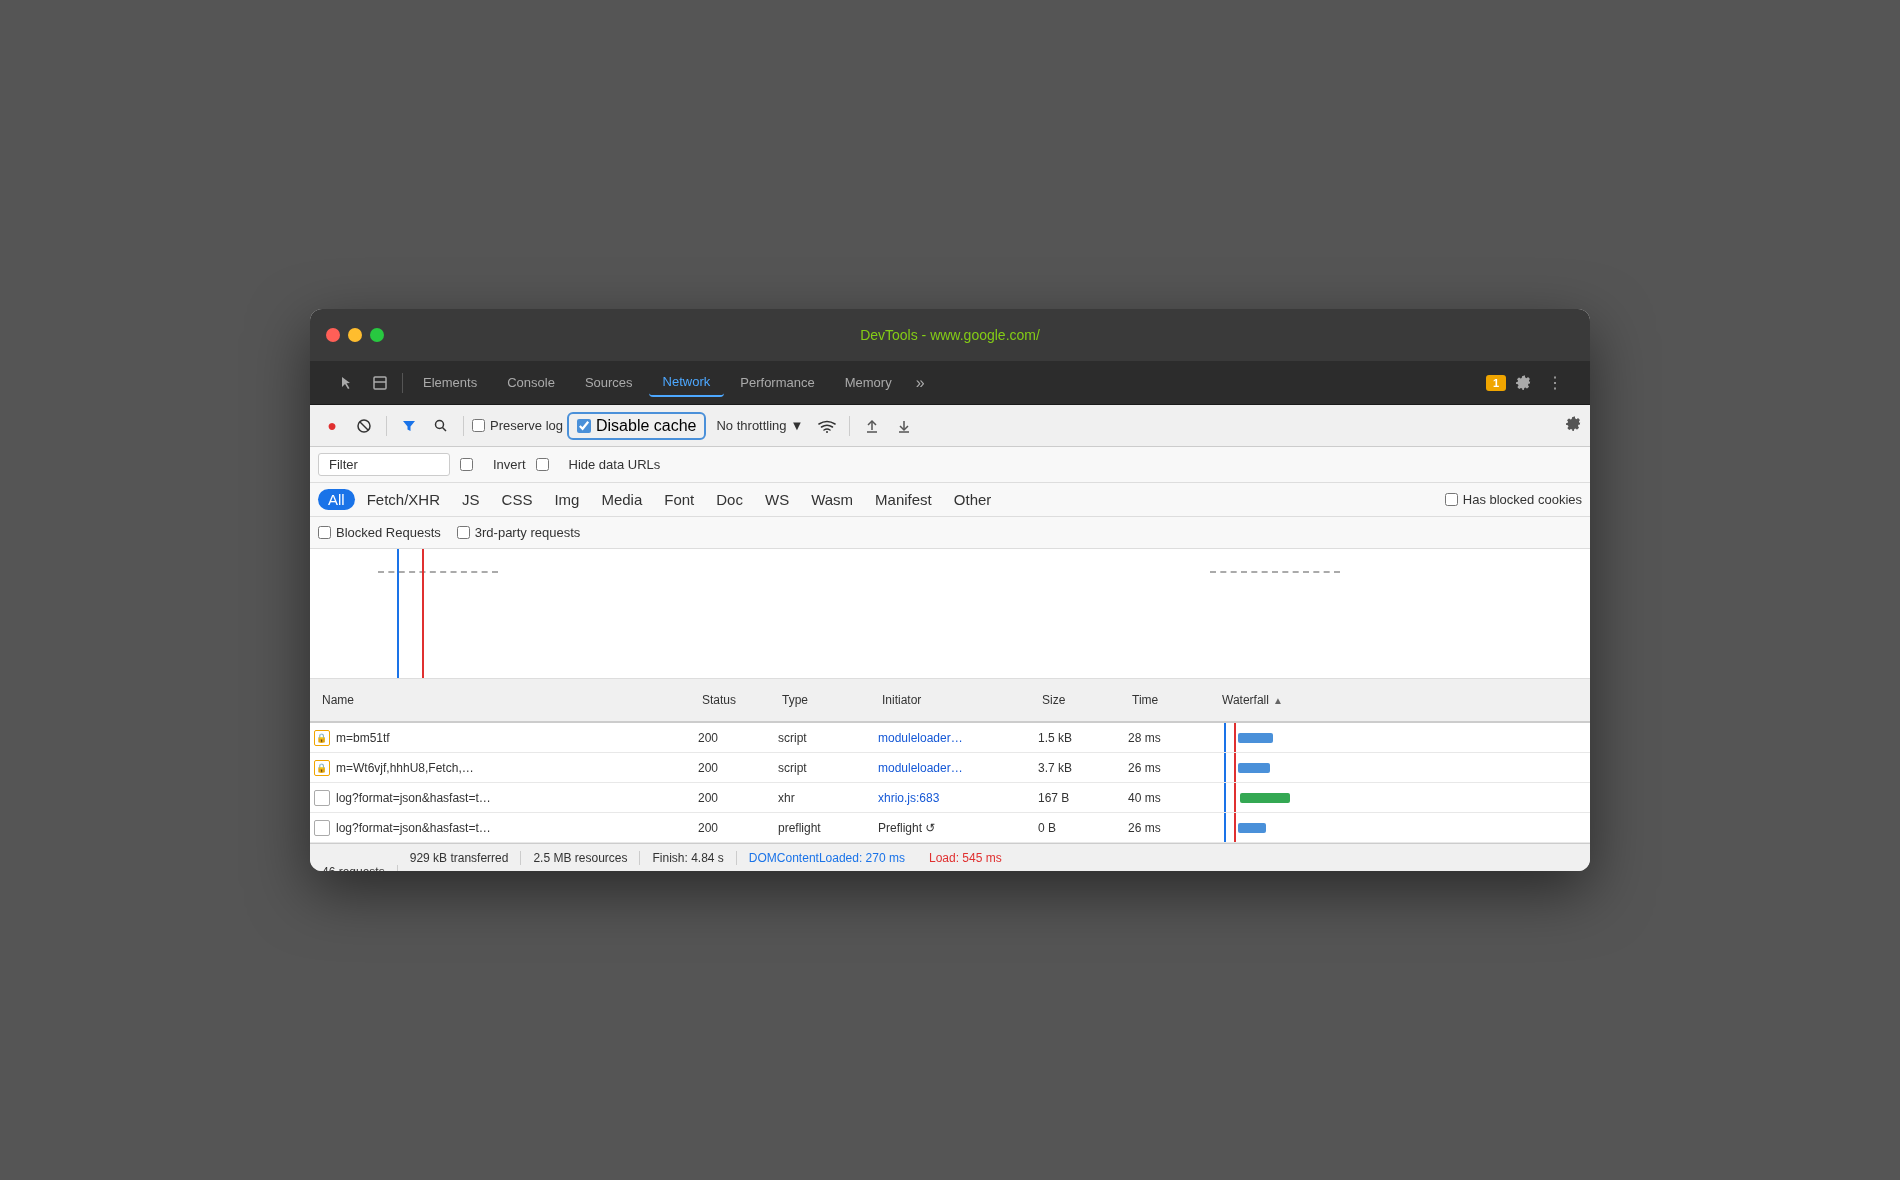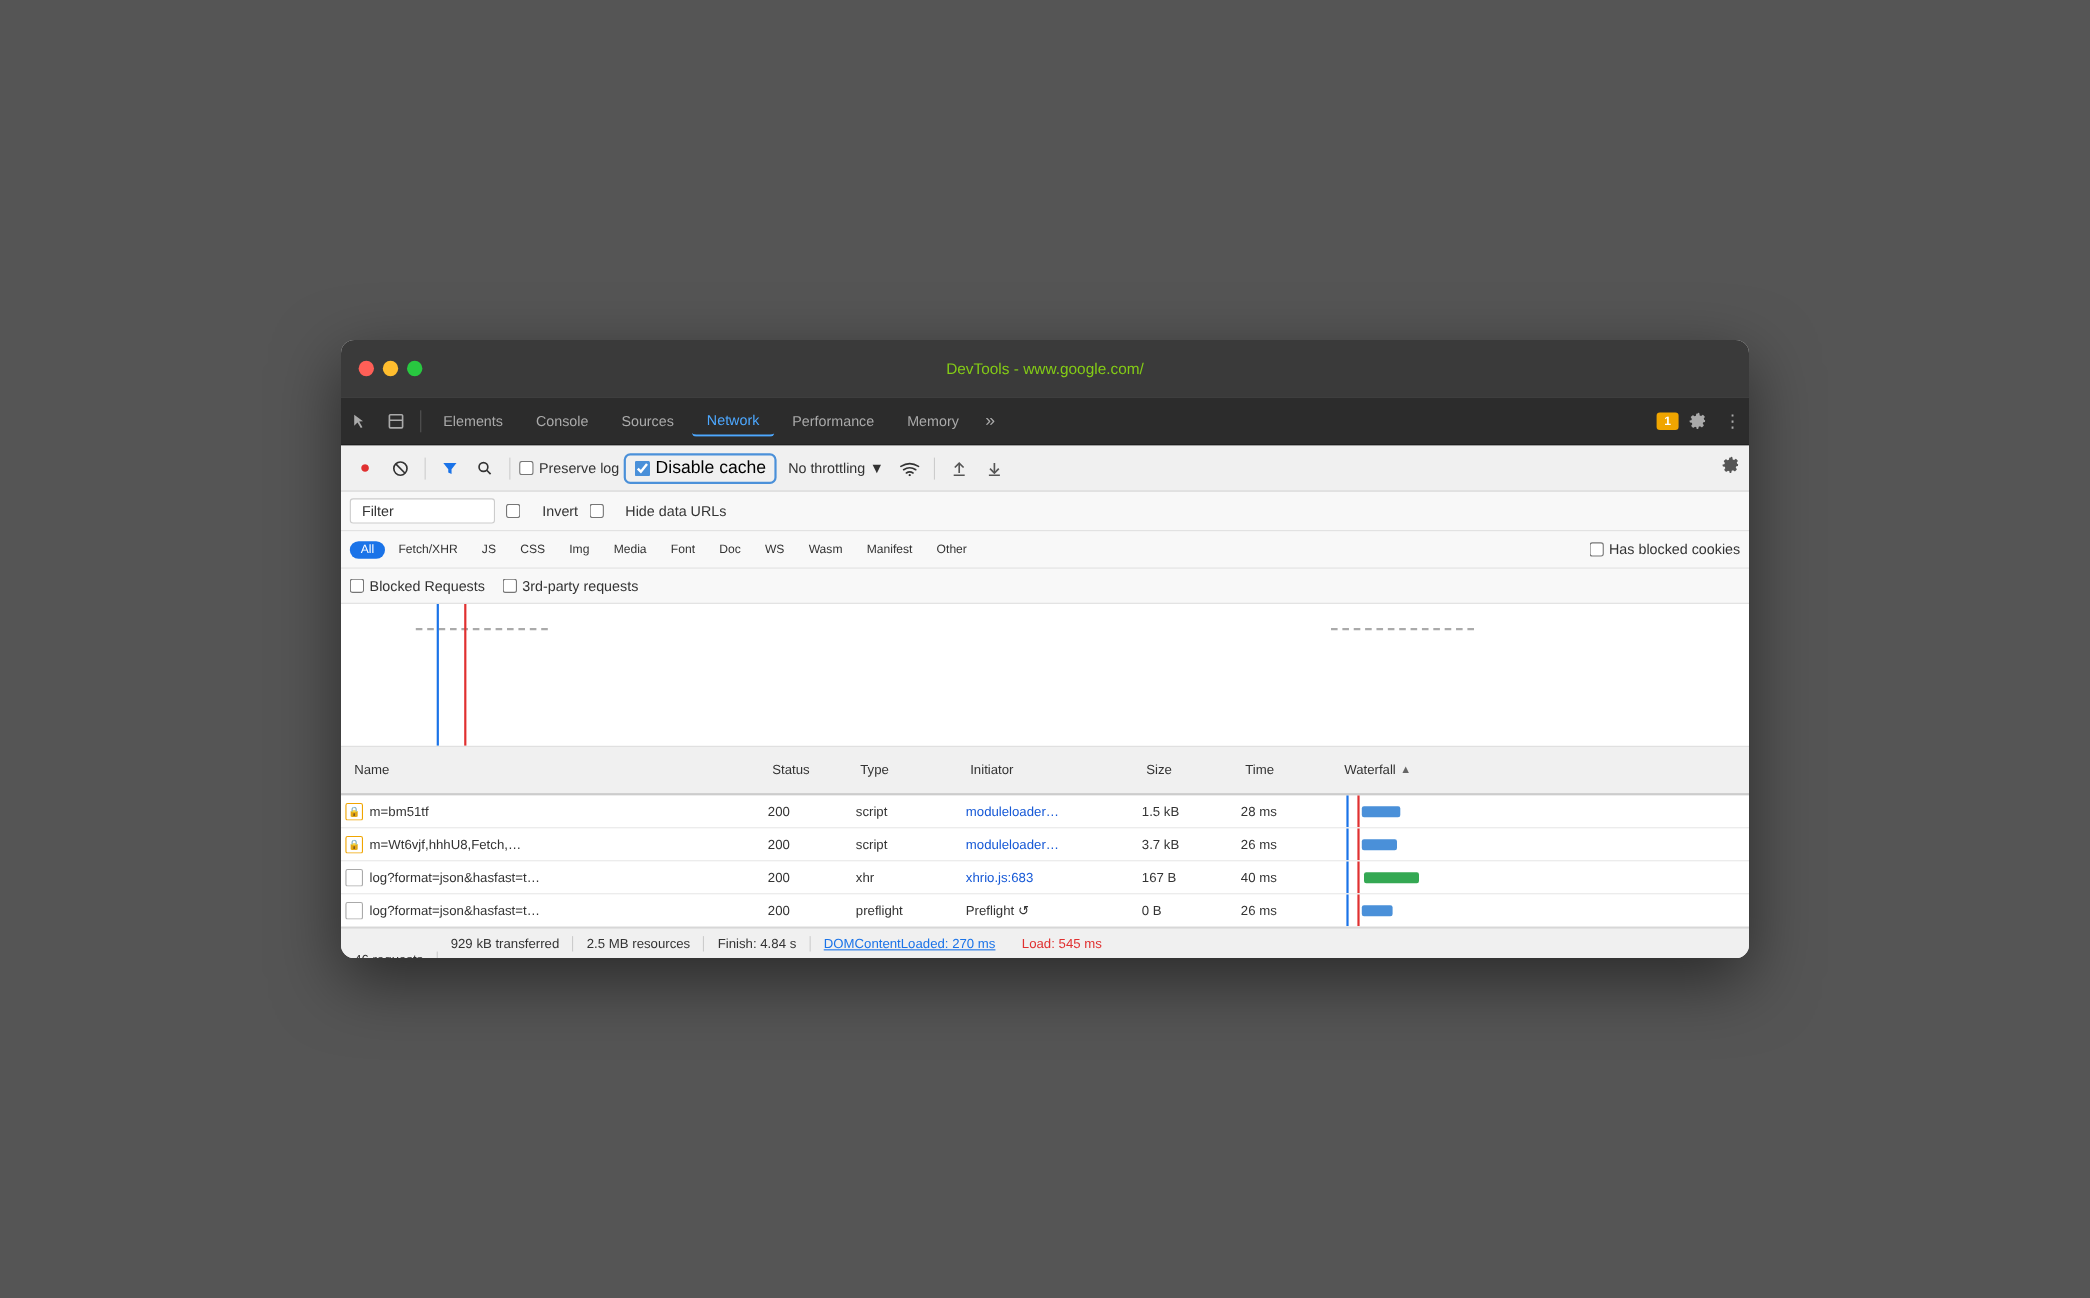--- a/index.html
+++ b/index.html
@@ -44,21 +44,21 @@
       transform: translateX(-50%);
       color: #84cc16;
       font-size: 14px;
       font-weight: 500;
     }
     .tabs-bar {
       background: #2c2c2c;
       display: flex;
       align-items: center;
       height: 44px;
-      padding: 0 0;
+      padding: 0 20px;
       gap: 2px;
       border-bottom: 1px solid #1a1a1a;
     }
     .tab-icon {
       width: 32px;
       height: 32px;
       display: flex;
       align-items: center;
       justify-content: center;
       color: #aaa;
@@ -215,21 +215,21 @@
       border-bottom: 1px solid #ddd;
       display: flex;
       align-items: center;
       padding: 4px 8px;
       gap: 2px;
       height: 34px;
       flex-wrap: nowrap;
     }
     .type-btn {
       padding: 2px 10px;
-      font-size: 11px;
+      font-size: 15px;
       color: #333;
       cursor: pointer;
       border-radius: 3px;
       white-space: nowrap;
     }
     .type-btn.active {
       background: #1a73e8;
       color: #fff;
       border-radius: 12px;
     }
@@ -423,21 +423,21 @@
       padding: 0 12px;
       gap: 0;
       font-size: 12px;
       color: #333;
     }
     .status-seg {
       padding: 0 12px;
       border-right: 1px solid #ccc;
     }
     .status-seg:first-child { padding-left: 0; margin-top: 28px; }
-    .status-domcl { color: #1a73e8; font-weight: 500; padding: 0 12px; text-decoration: underline; }
+    .status-domcl { color: #1a73e8; font-weight: 500; padding: 0 12px; }
     .status-load { color: #e03030; font-weight: 500; padding: 0 12px; }
   </style>
 </head>
 <body>
 
 <div class="window">
 
   <div class="titlebar">
     <div class="traffic-lights">
       <div class="traffic-light tl-red"></div>

